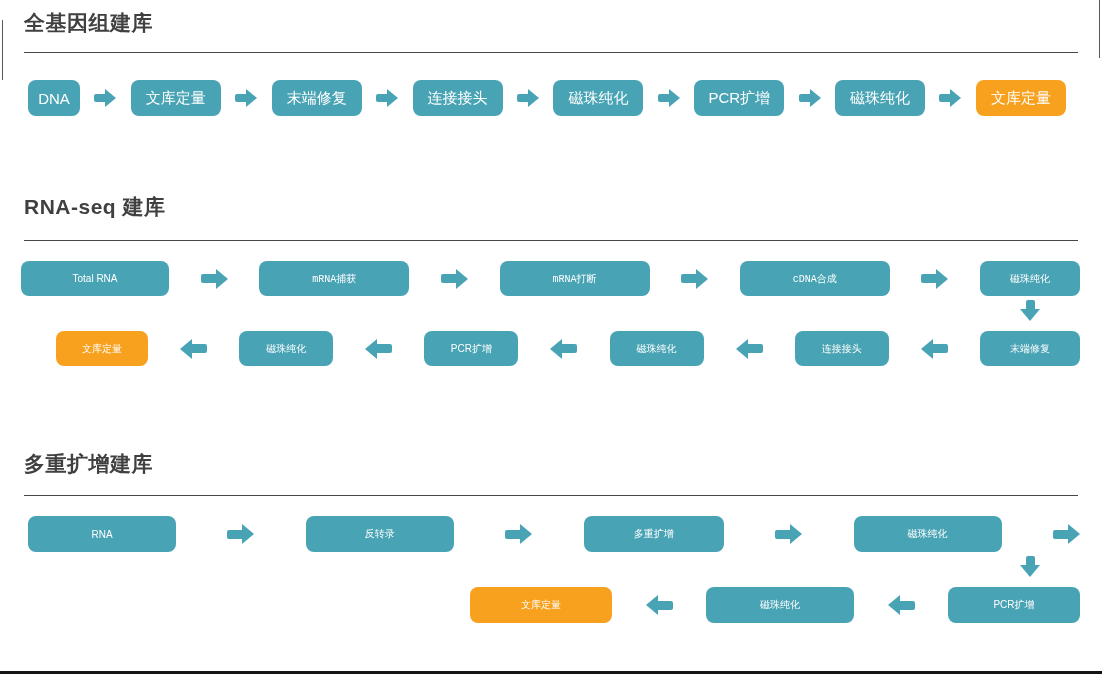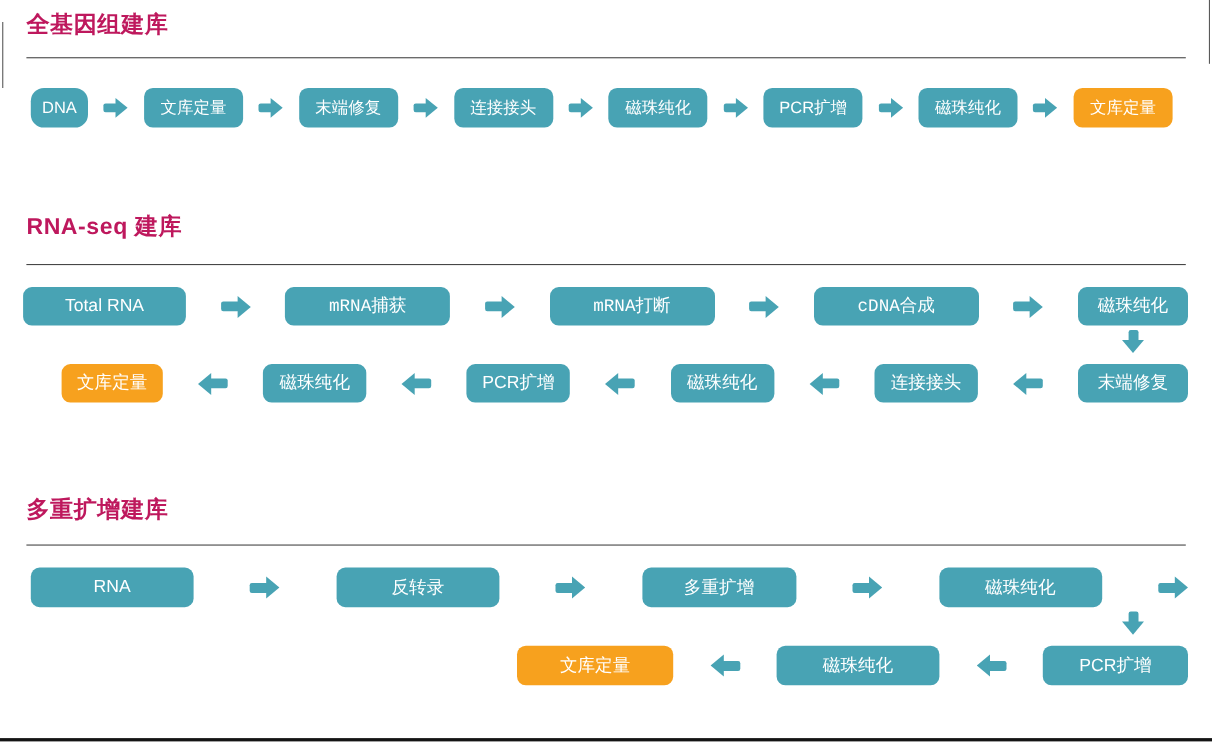--- a/index.html
+++ b/index.html
@@ -2,33 +2,33 @@
 <html style="--teal: #48a3b4; --orange: #f7a11e;"><head>
 <meta charset="utf-8">
 <style>
   html,body{margin:0;padding:0;background:#fff;}
   .page{
     position:relative;width:1102px;height:677px;background:#ffffff;overflow:hidden;
     font-family:"Liberation Sans","DejaVu Sans",sans-serif;
   }
   .abs{position:absolute;}
   .sec-title{
-    font-size:21px;font-weight:700;color:#be185d;margin:0;line-height:30px;letter-spacing:.5px;
+    font-size:21px;font-weight:700;color:#404040;margin:0;line-height:30px;letter-spacing:.5px;
   }
   .rule{height:1px;background:#474747;}
   .tick{background:#5a5a5a;width:1px;}
   .bottom-line{background:#141414;}
   .row{display:flex;align-items:center;justify-content:space-between;}
   .box{
     background:var(--teal);color:#ffffff;border-radius:8px;height:100%;
-    display:flex;align-items:center;justify-content:center;font-size:16px;white-space:nowrap;
+    display:flex;align-items:center;justify-content:center;font-size:10px;white-space:nowrap;
   }
   .box.orange{background:var(--orange);}
   .fs15{font-size:15px;}
-  .w52{width:52px;border-radius:12px;} .w90{width:90px;} .w92{width:92px;} .w94{width:94px;} .w100{width:100px;}
+  .w52{width:52px;} .w90{width:90px;} .w92{width:92px;} .w94{width:94px;} .w100{width:100px;}
   .w132{width:132px;} .w140{width:140px;} .w142{width:142px;} .w148{width:148px;} .w150{width:150px;font-family:Liberation Mono, monospace;}
   
   .arr{display:inline-flex;align-items:center;flex:0 0 auto;}
   .arr .tail{display:block;width:17px;height:9px;background:var(--teal);border-radius:2px;}
   .arr .head-r{width:0;height:0;border-top:10px solid transparent;border-bottom:10px solid transparent;border-left:12px solid var(--teal);margin-left:-2px;}
   .arr .head-l{width:0;height:0;border-top:10px solid transparent;border-bottom:10px solid transparent;border-right:12px solid var(--teal);margin-right:-2px;}
   .arr.small .tail{width:13px;height:8px;}
   .arr.small .head-r{border-top-width:9px;border-bottom-width:9px;border-left-width:11px;}
   .arr.down{flex-direction:column;}
   .arr.down .tail-v{display:block;width:9px;height:11px;background:var(--teal);border-radius:2px;}

